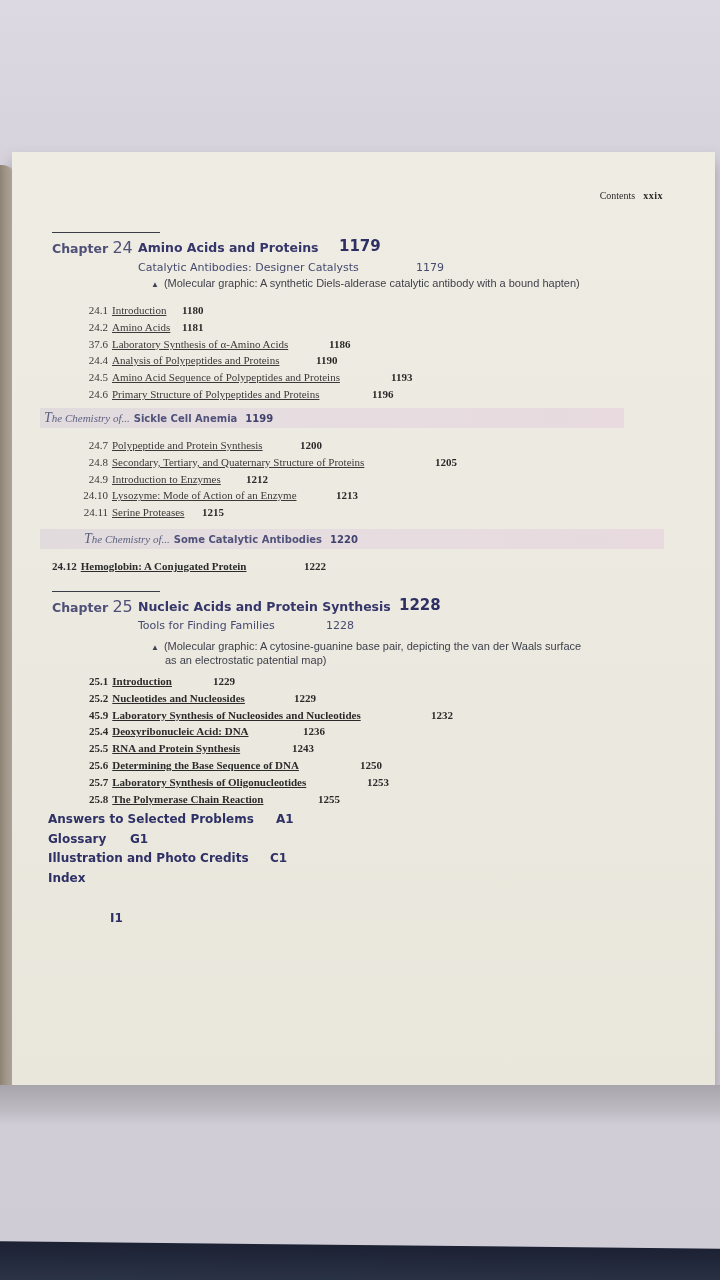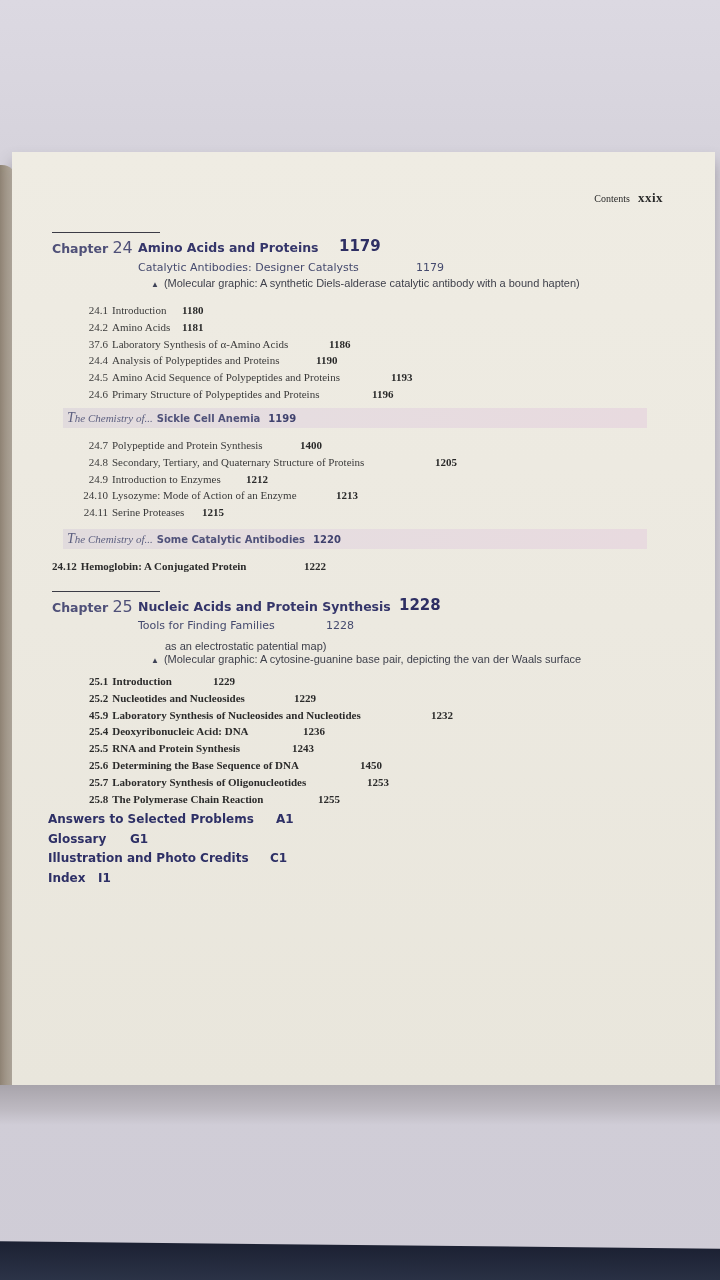--- a/index.html
+++ b/index.html
@@ -24,21 +24,21 @@
   }
   .table-edge {
     position: absolute; left: 0; top: 1245px; width: 720px; height: 40px;
     background: linear-gradient(180deg, #1c2133 0%, #2c3448 100%);
     transform: skewY(0.6deg);
   }
   .running-head {
     position: absolute; top: 190px; right: 57px; font-size: 10px; color: #2a2a2a;
     font-family: "Liberation Serif", serif;
   }
-  .running-head .num { font-weight: bold; font-size: 13px; margin-left: 8px; letter-spacing: 0.5px; }
+  .running-head .num { font-weight: bold; font-size: 10px; margin-left: 8px; letter-spacing: 0.5px; }
   .rule { position: absolute; height: 1px; background: #3b3b45; width: 108px; left: 52px; }
   .chap-head {
     position: absolute; left: 52px; font-family: "DejaVu Sans", sans-serif; color: #3a3b6e;
     font-size: 12.5px; white-space: nowrap;
   }
   .chap-head .label { color: #4f5078; font-weight: bold; }
   .chap-head .label .n { font-size: 16px; font-weight: normal; }
   .chap-head .title { position: absolute; left: 86px; top: 2px; font-weight: bold; color: #35366a; font-size: 12.5px; }
   .chap-head .page-no { position: absolute; font-size: 15px; font-weight: bold; color: #2e2f63; top: -1px; }
   .feature {
@@ -47,25 +47,25 @@
   }
   .feature .pg { position: absolute; top: 0; }
   .caption {
     position: absolute; left: 138px; font-family: "Liberation Sans", sans-serif;
     font-size: 11px; color: #3d3f4a; line-height: 13px; margin-left: 13px;
   }
   .caption .tri { font-size: 8px; color: #3e4256; margin-right: 5px; }
   .sections { position: absolute; font-size: 11px; color: #3a3a3a; line-height: 16.8px; }
   .sec { position: relative; height: 16.8px; white-space: nowrap; }
   .sec .num { display: inline-block; text-align: right; }
-  .sec .t { margin-left: 4px; }
+  .sec .t { margin-left: 4px; text-decoration: underline; }
   .sec .p { position: absolute; top: 0; font-weight: bold; color: #2a2a2a; }
   .sec.bold { font-weight: bold; color: #2b2b2b; }
   .banner {
-    position: absolute; left: 63px; width: 584px; height: 20px;
+    position: absolute; left: 40px; width: 584px; height: 20px;
     background: linear-gradient(90deg, #e1dbdd 0%, #e6dde0 40%, #e8dadf 100%);
     white-space: nowrap;
   }
   .banner .ital { font-family: "Liberation Serif", serif; font-style: italic; font-size: 11px; color: #5d6080; margin-left: 4px; }
   .banner .ital .big { font-size: 14px; }
   .banner .topic { font-family: "DejaVu Sans", sans-serif; font-size: 10px; font-weight: bold; color: #50527a; }
   .banner .bp { font-family: "DejaVu Sans", sans-serif; font-size: 10px; font-weight: bold; color: #40426e; margin-left: 8px; }
   .backmatter { position: absolute; left: 48px; top: 812px; font-family: "DejaVu Sans", sans-serif; font-size: 12px; font-weight: bold; color: #2e3066; }
   .bm { position: relative; height: 19.5px; white-space: nowrap; }
   .bm .bpg { position: absolute; top: 0; }
@@ -104,60 +104,60 @@
   <div class="sec"><span class="num" style="width:60px;">24.5</span><span class="t">Amino Acid Sequence of Polypeptides and Proteins</span><span class="p" style="left:343px;">1193</span></div>
   <div class="sec"><span class="num" style="width:60px;">24.6</span><span class="t">Primary Structure of Polypeptides and Proteins</span><span class="p" style="left:324px;">1196</span></div>
 </div>
 
 <div class="banner" style="top:408px;">
   <span class="ital"><span class="big">T</span><span>he Chemistry of...</span></span>
   <span class="topic">Sickle Cell Anemia</span><span class="bp">1199</span>
 </div>
 
 <div class="sections" style="left:48px; top:437px;">
-  <div class="sec"><span class="num" style="width:60px;">24.7</span><span class="t">Polypeptide and Protein Synthesis</span><span class="p" style="left:252px;">1400</span></div>
+  <div class="sec"><span class="num" style="width:60px;">24.7</span><span class="t">Polypeptide and Protein Synthesis</span><span class="p" style="left:252px;">1200</span></div>
   <div class="sec"><span class="num" style="width:60px;">24.8</span><span class="t">Secondary, Tertiary, and Quaternary Structure of Proteins</span><span class="p" style="left:387px;">1205</span></div>
   <div class="sec"><span class="num" style="width:60px;">24.9</span><span class="t">Introduction to Enzymes</span><span class="p" style="left:198px;">1212</span></div>
   <div class="sec"><span class="num" style="width:60px;">24.10</span><span class="t">Lysozyme: Mode of Action of an Enzyme</span><span class="p" style="left:288px;">1213</span></div>
   <div class="sec"><span class="num" style="width:60px;">24.11</span><span class="t">Serine Proteases</span><span class="p" style="left:154px;">1215</span></div>
 </div>
 
-<div class="banner" style="top:529px;">
+<div class="banner" style="top:529px;padding-left:40px;">
   <span class="ital"><span class="big">T</span><span>he Chemistry of...</span></span>
   <span class="topic">Some Catalytic Antibodies</span><span class="bp">1220</span>
 </div>
 
 <div class="sections" style="left:52px; top:558px;">
   <div class="sec bold"><span class="num">24.12</span><span class="t">Hemoglobin: A Conjugated Protein</span><span class="p" style="left:252px;">1222</span></div>
 </div>
 
 <div class="rule" style="top:591px;"></div>
 <div class="chap-head" style="top:597px;">
   <span class="label"><span>Chapter</span> <span class="n">25</span></span>
   <span class="title">Nucleic Acids and Protein Synthesis</span>
   <span class="page-no" style="left:347px;">1228</span>
 </div>
 <div class="feature" style="top:619px;">
   <span>Tools for Finding Families</span>
   <span class="pg" style="left:188px;">1228</span>
 </div>
 <div class="caption" style="top:640px;">
+  <div><span class="tri">▲</span><span>(Molecular graphic: A cytosine-guanine base pair, depicting the van der Waals surface</span></div>
   <div style="padding-left:14px;">as an electrostatic patential map)</div>
-  <div><span class="tri">▲</span><span>(Molecular graphic: A cytosine-guanine base pair, depicting the van der Waals surface</span></div>
 </div>
 
 <div class="sections" style="left:56px; top:673px;margin-left:33px;">
   <div class="sec bold"><span class="num">25.1</span><span class="t">Introduction</span><span class="p" style="left:124px;">1229</span></div>
   <div class="sec bold"><span class="num">25.2</span><span class="t">Nucleotides and Nucleosides</span><span class="p" style="left:205px;">1229</span></div>
   <div class="sec bold"><span class="num">45.9</span><span class="t">Laboratory Synthesis of Nucleosides and Nucleotides</span><span class="p" style="left:342px;">1232</span></div>
   <div class="sec bold"><span class="num">25.4</span><span class="t">Deoxyribonucleic Acid: DNA</span><span class="p" style="left:214px;">1236</span></div>
   <div class="sec bold"><span class="num">25.5</span><span class="t">RNA and Protein Synthesis</span><span class="p" style="left:203px;">1243</span></div>
-  <div class="sec bold"><span class="num">25.6</span><span class="t">Determining the Base Sequence of DNA</span><span class="p" style="left:271px;">1450</span></div>
+  <div class="sec bold"><span class="num">25.6</span><span class="t">Determining the Base Sequence of DNA</span><span class="p" style="left:271px;">1250</span></div>
   <div class="sec bold"><span class="num">25.7</span><span class="t">Laboratory Synthesis of Oligonucleotides</span><span class="p" style="left:278px;">1253</span></div>
   <div class="sec bold"><span class="num">25.8</span><span class="t">The Polymerase Chain Reaction</span><span class="p" style="left:229px;">1255</span></div>
 </div>
 
 <div class="backmatter">
   <div class="bm"><span>Answers to Selected Problems</span><span class="bpg" style="left:228px;">A1</span></div>
   <div class="bm"><span>Glossary</span><span class="bpg" style="left:82px;">G1</span></div>
   <div class="bm"><span>Illustration and Photo Credits</span><span class="bpg" style="left:222px;">C1</span></div>
-  <div class="bm"><span>Index</span><span class="bpg" style="left:50px;">I1</span></div>
+  <div class="bm"><span>Index</span><span class="bpg" style="left:62px;margin-top:40px;">I1</span></div>
 </div>
 
 </body></html>

